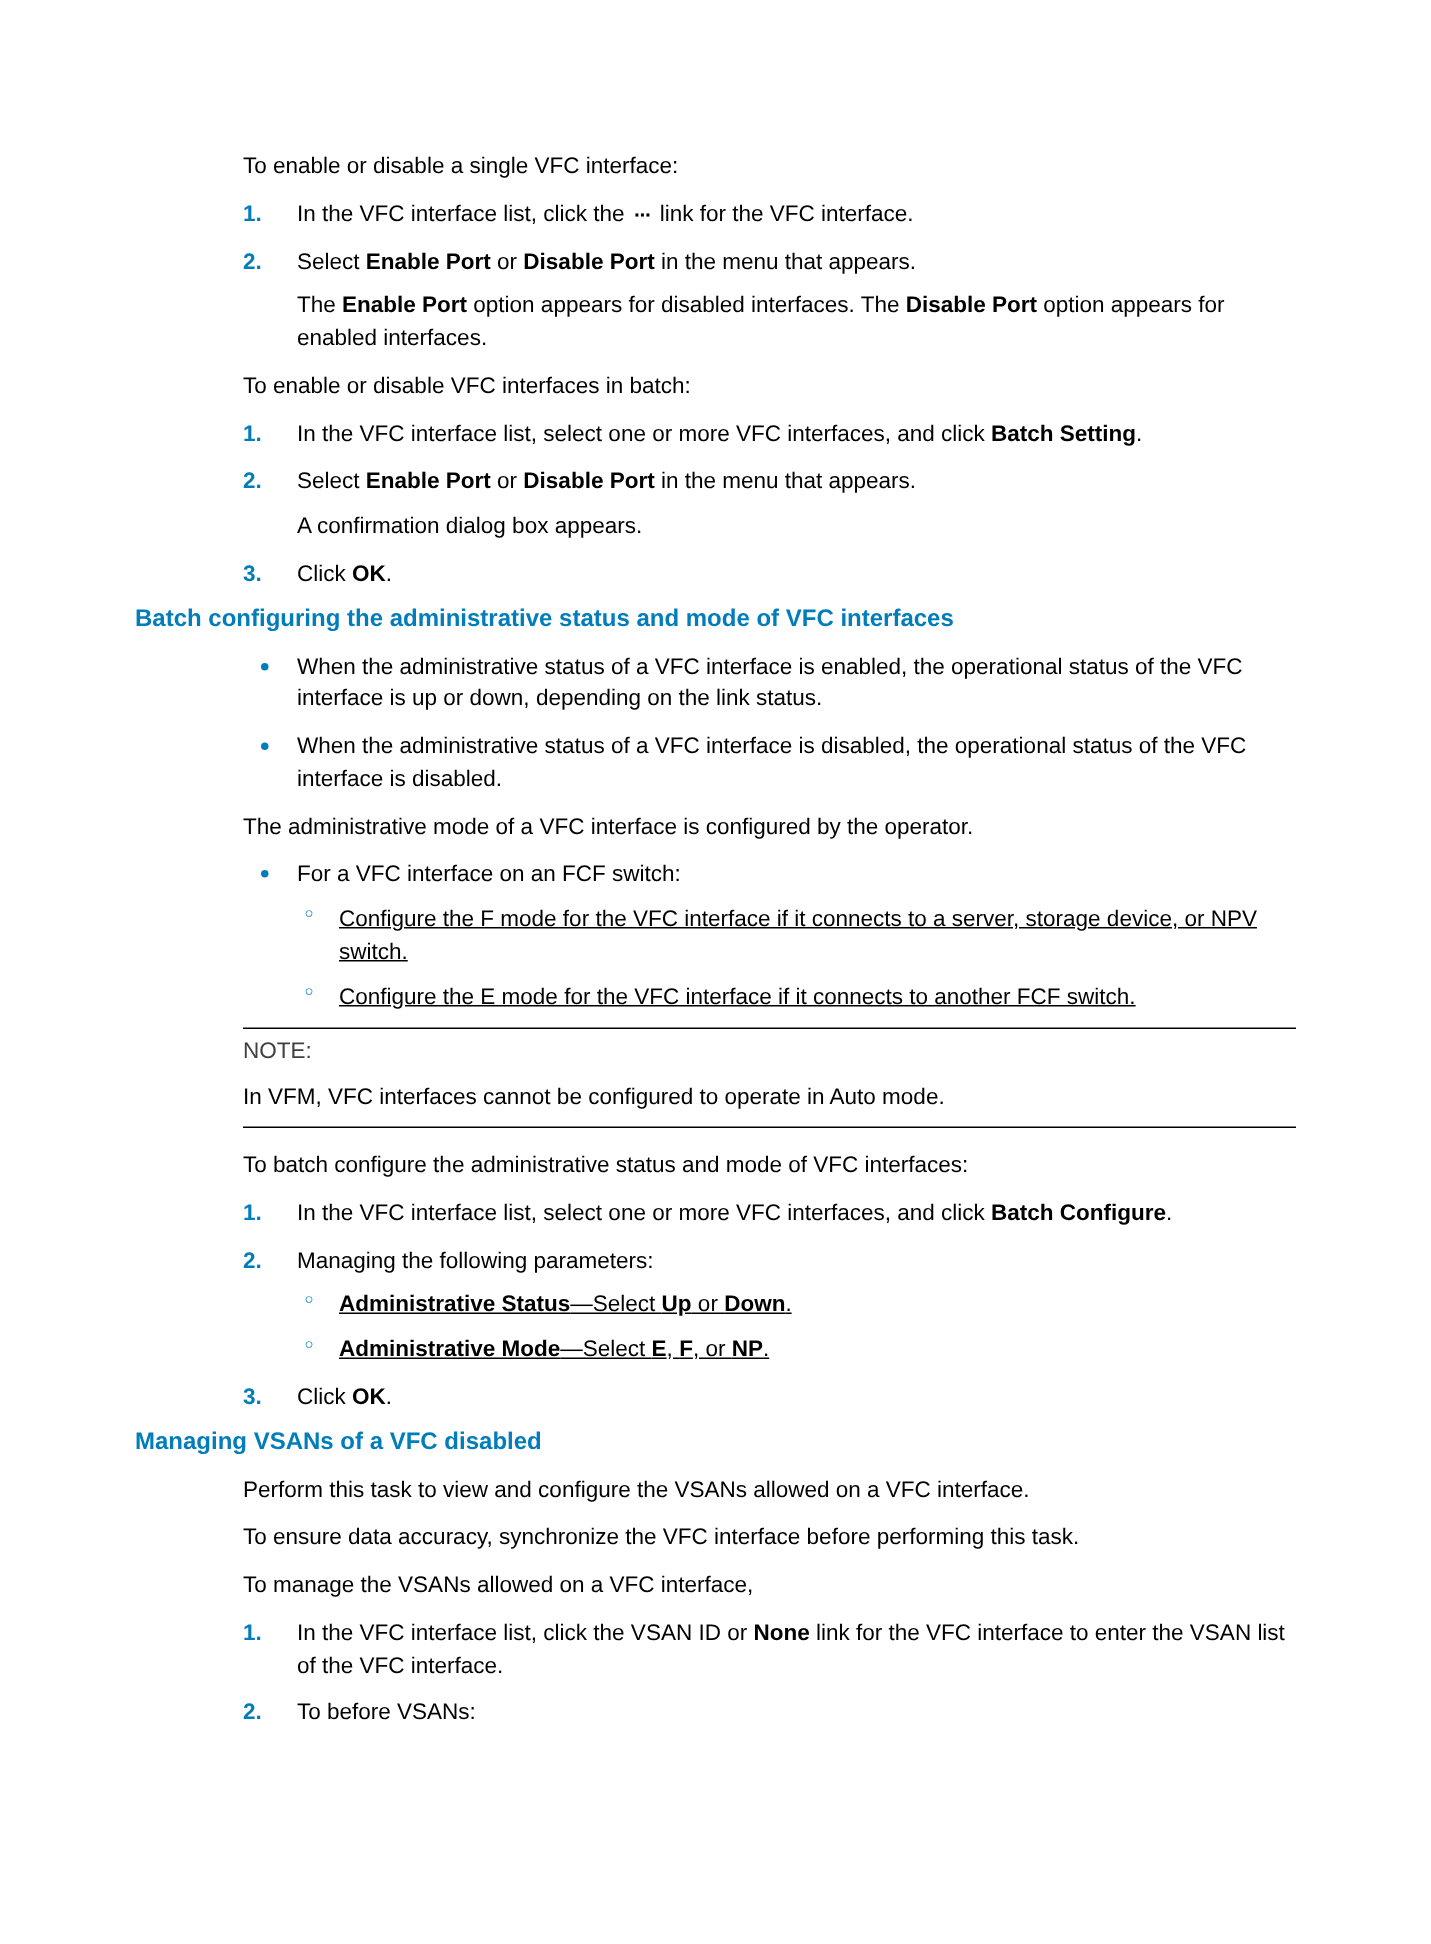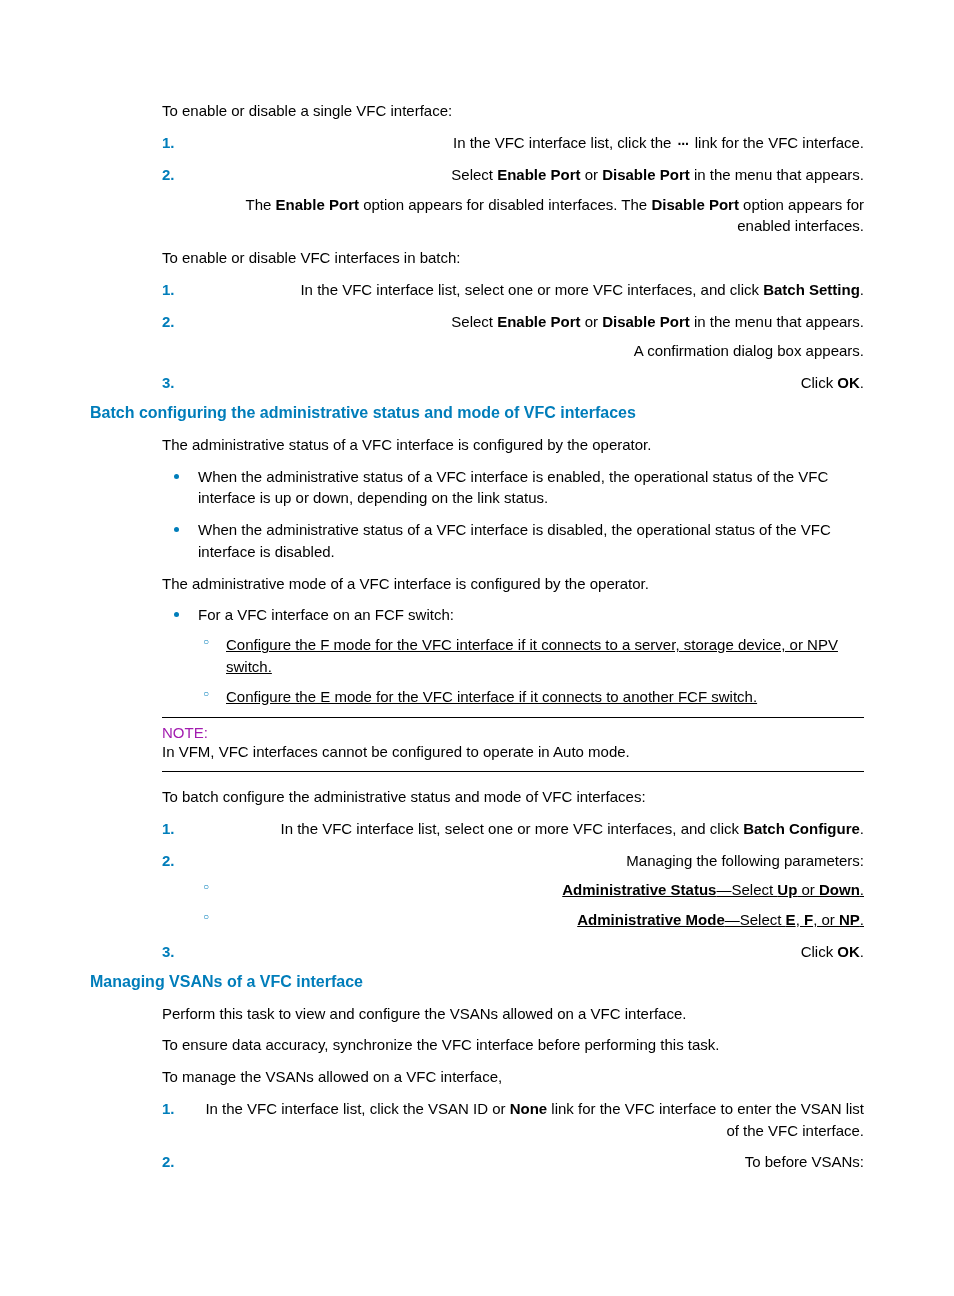--- a/index.html
+++ b/index.html
@@ -26,21 +26,20 @@
     margin: 0 0 10px 72px;
     padding: 0;
     counter-reset: item;
   }
   ol.numbered > li {
     counter-increment: item;
     position: relative;
     padding-left: 36px;
     margin-bottom: 10px;
     line-height: 1.45;
-    text-align: right;
   }
   ol.numbered > li::before {
     content: counter(item) ".";
     position: absolute;
     left: 0;
     top: 0;
     color: #007dba;
     font-weight: bold;
   }
   .step-note {
@@ -93,22 +92,22 @@
     font-size: 16px;
     margin: 0 0 12px 0;
   }
   .note-box {
     margin: 10px 0 14px 72px;
     border-top: 1px solid #000;
     border-bottom: 1px solid #000;
     padding: 6px 0 8px 0;
   }
   .note-label {
-    color: #a21caf;
-    margin-bottom: 0;
+    color: #404040;
+    margin-bottom: 12px;
   }
   .note-text {
     line-height: 1.45;
   }
   .dots-icon {
     display: inline-block;
     vertical-align: middle;
     letter-spacing: -1px;
     font-weight: bold;
     font-size: 14px;
@@ -144,21 +143,20 @@
       <span>Select </span><b>Enable Port</b><span> or </span><b>Disable Port</b><span> in the menu that appears.</span>
       <div class="step-note">A confirmation dialog box appears.</div>
     </li>
     <li>
       <span>Click </span><b>OK</b><span>.</span>
     </li>
   </ol>
 
   <div class="heading-blue">Batch configuring the administrative status and mode of VFC interfaces</div>
 
-  <p class="body-text">The administrative status of a VFC interface is configured by the operator.</p>
 
   <ul class="bulleted">
     <li>When the administrative status of a VFC interface is enabled, the operational status of the VFC interface is up or down, depending on the link status.</li>
     <li>When the administrative status of a VFC interface is disabled, the operational status of the VFC interface is disabled.</li>
   </ul>
 
   <p class="body-text">The administrative mode of a VFC interface is configured by the operator.</p>
 
   <ul class="bulleted">
     <li>
@@ -190,21 +188,21 @@
         <li>
           <b>Administrative Mode</b><span>—Select </span><b>E</b><span>, </span><b>F</b><span>, or </span><b>NP</b><span>.</span>
         </li>
       </ul>
     </li>
     <li>
       <span>Click </span><b>OK</b><span>.</span>
     </li>
   </ol>
 
-  <div class="heading-blue">Managing VSANs of a VFC interface</div>
+  <div class="heading-blue">Managing VSANs of a VFC disabled</div>
 
   <p class="body-text">Perform this task to view and configure the VSANs allowed on a VFC interface.</p>
   <p class="body-text">To ensure data accuracy, synchronize the VFC interface before performing this task.</p>
   <p class="body-text">To manage the VSANs allowed on a VFC interface,</p>
 
   <ol class="numbered">
     <li>
       <span>In the VFC interface list, click the VSAN ID or </span><b>None</b><span> link for the VFC interface to enter the VSAN list of the VFC interface.</span>
     </li>
     <li>To before VSANs:</li>

